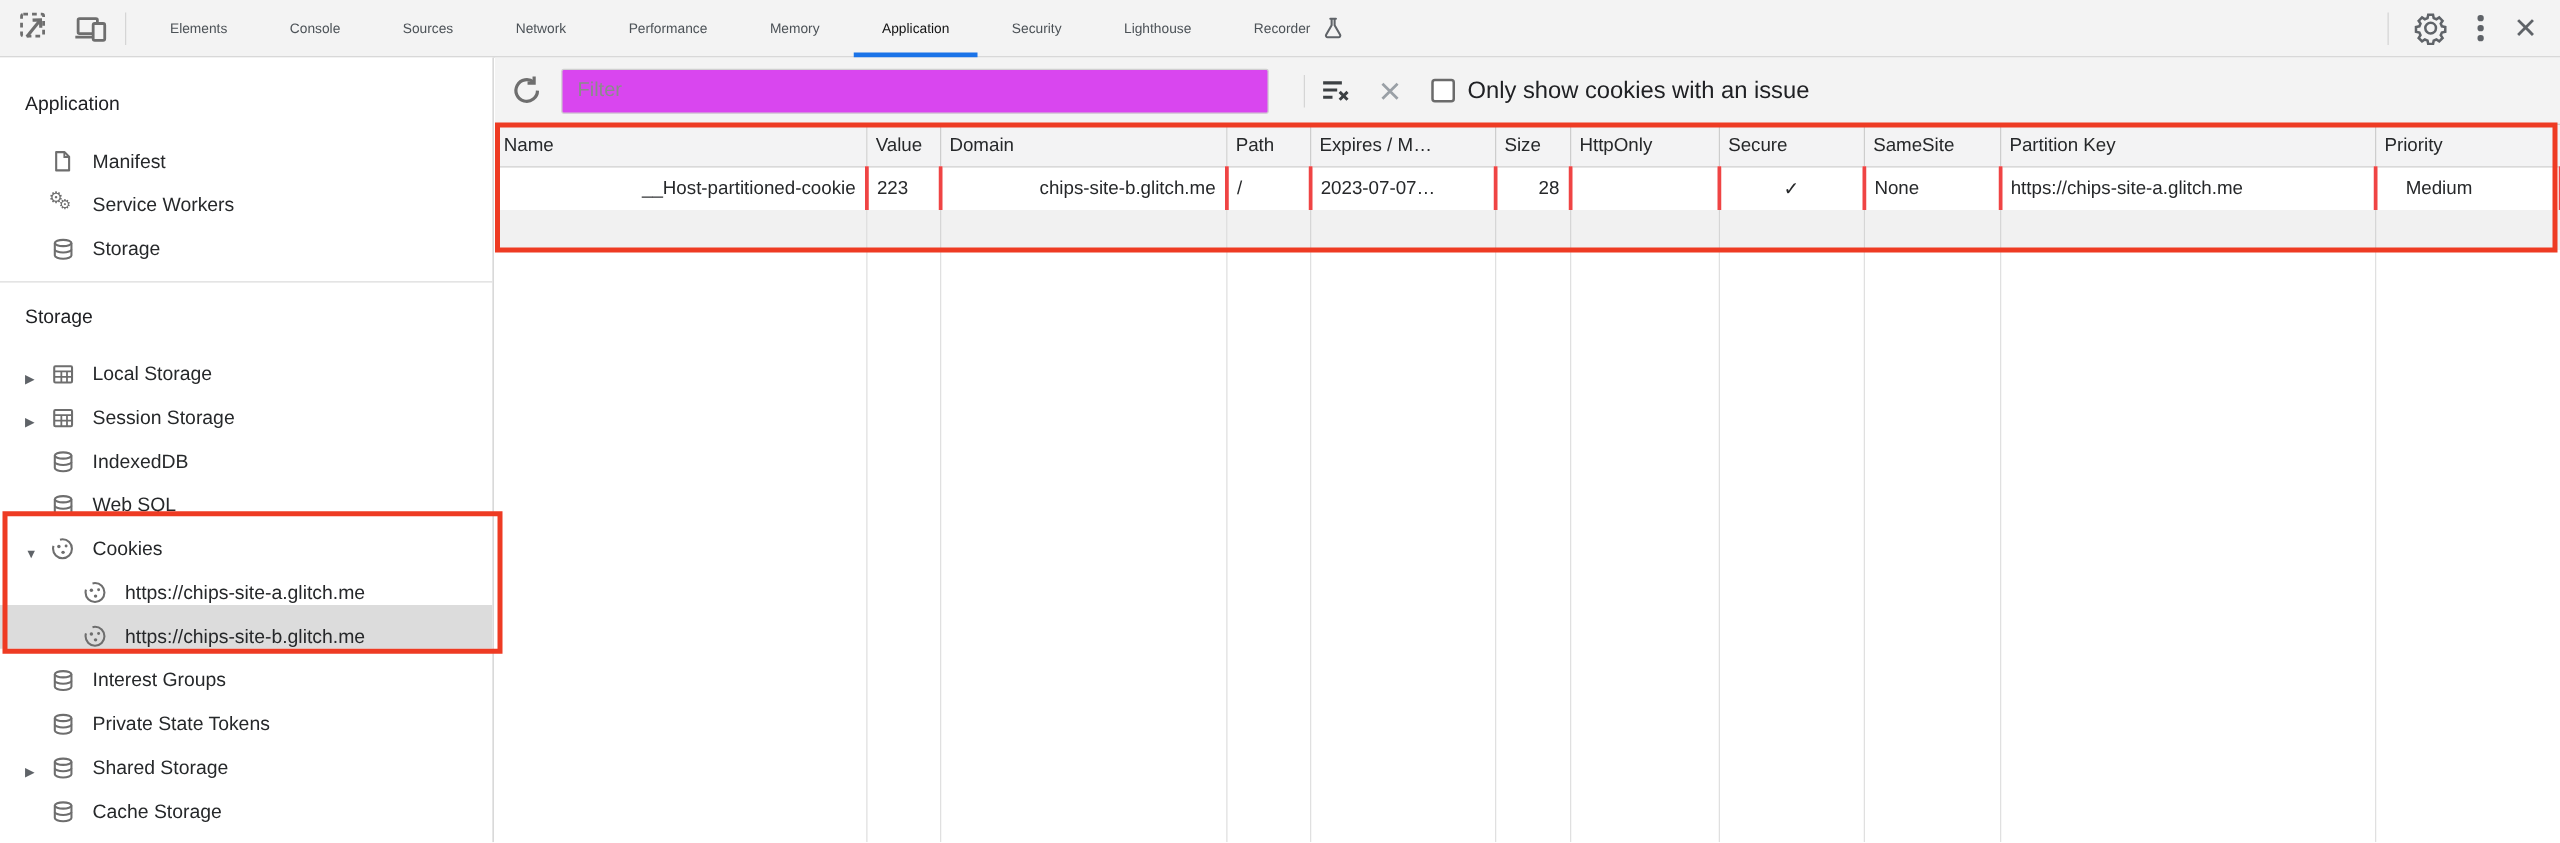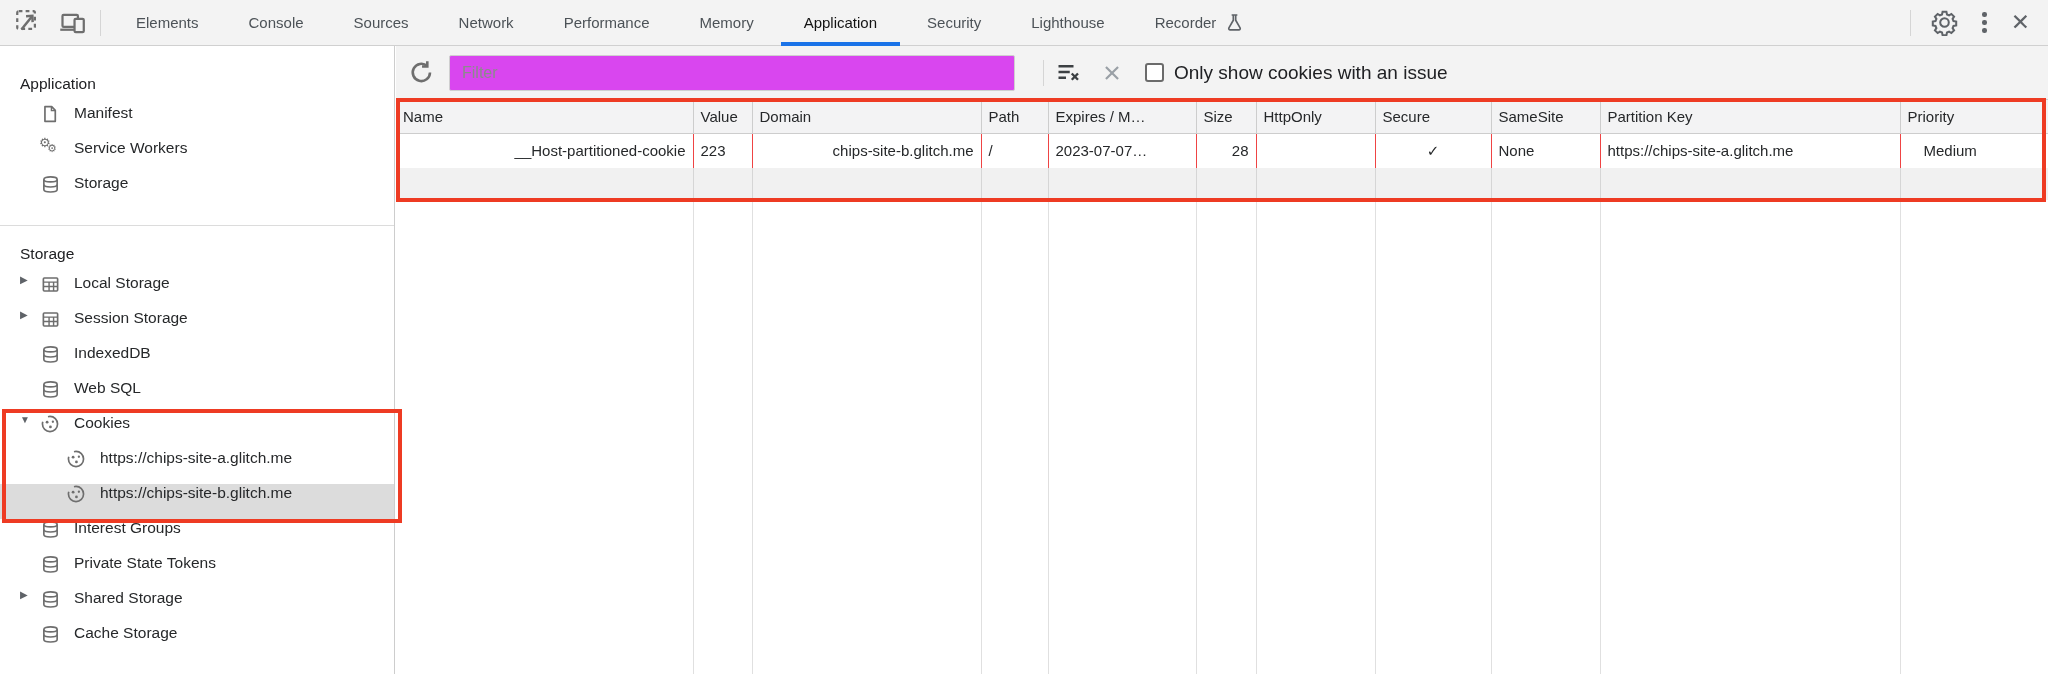--- a/index.html
+++ b/index.html
@@ -8,38 +8,38 @@
   .screen { position:relative; width:2048px; height:674px; background:#fff; overflow:hidden; }
 
   
   .tabbar { position:absolute; left:0; top:0; width:2048px; height:46px;
             background:#f3f3f3; border-bottom:1px solid #d0d0d0;
             display:flex; align-items:center; }
   .tool-icons { display:flex; align-items:center; gap:10px; padding:0 10px 0 12px; height:100%; }
   .tool-icons .icon-btn { display:flex; align-items:center; justify-content:center; width:34px; height:34px; }
   .vdivider { width:1px; height:26px; background:#d5d5d5; }
   .tabs { display:flex; align-items:stretch; height:100%; }
-  .tab { display:flex; align-items:center; padding:0 25px; font-size:15px; color:#4c5257;
+  .tab { display:flex; align-items:center; padding:0 25px; font-size:11px; color:#4c5257;
          position:relative; white-space:nowrap; }
   .tab.active { color:#131313; }
   .tab.active::after { content:""; position:absolute; left:2px; right:2px; bottom:-1px; height:4px; background:#1a73e8; }
   .tab .flask { margin-left:9px; display:flex; align-items:center; }
   .right-controls { margin-left:auto; display:flex; align-items:center; gap:20px; padding-right:18px; height:100%; }
   .kebab { display:flex; flex-direction:column; gap:3.5px; padding:4px; }
   .kebab .dot { width:4.5px; height:4.5px; border-radius:50%; background:#5f6368; }
   .close-x { font-size:23px; color:#5f6368; line-height:1; }
 
   
   .sidebar { position:absolute; left:0; top:46px; width:395px; bottom:0; background:#fff;
              border-right:1px solid #cdcdcd; font-size:15.5px; overflow:hidden; }
   .section-title { height:40px; line-height:40px; padding-left:20px; font-size:15.5px; color:#202124; }
   .sidebar .first-title { margin-top:18px; }
   .section-divider { height:1px; background:#dcdcdc; margin-top:16px; }
   .second-title { margin-top:8px; }
-  .side-item { height:35px; display:flex; align-items:flex-start; padding-left:20px; position:relative; }
+  .side-item { height:35px; display:flex; align-items:flex-end; padding-left:20px; position:relative; }
   .side-item.selected { background:#dcdcdc; }
   .side-item .tri { width:16px; font-size:10px; color:#5f6368; flex:none; }
   .side-item .s-icon { width:20px; height:20px; margin-left:4px; margin-right:14px; flex:none;
                        display:flex; align-items:center; justify-content:center; position:relative; }
   .side-item.child { padding-left:46px; }
   .side-item .lbl { white-space:nowrap; color:#26282a; }
   .gearwrap { position:relative; width:20px; height:20px; color:#6e6e6e; }
   .gearwrap .g1 { position:absolute; left:-1px; top:-4px; font-size:13px; }
   .gearwrap .g2 { position:absolute; left:7px; top:3px;  font-size:11px; }
 
@@ -56,21 +56,21 @@
   .issue-checkbox { margin-left:22px; width:19px; height:19px; border:2px solid #6b6b6b; border-radius:3px; background:#fff; flex:none; }
   .issue-label { margin-left:10px; font-size:19px; color:#202124; white-space:nowrap; }
 
   
   .grid-wrap { position:absolute; left:396px; top:100px; right:0; bottom:0; overflow:hidden; }
   table.grid { border-collapse:collapse; table-layout:fixed; width:1652px; height:574px; font-size:15px; }
   .grid th { height:33px; background:#f3f3f4; font-weight:normal; text-align:left; padding:0 7px;
              border-right:1px solid #cdcdcd; border-bottom:1px solid #cdcdcd; color:#26282a;
              white-space:nowrap; overflow:hidden; text-overflow:ellipsis; }
   .grid td { padding:0 7px; white-space:nowrap; overflow:hidden; text-overflow:ellipsis; color:#26282a; }
-  .grid tr.data-row td { height:35px; border-right:1px solid #ef4444; background:#fff; }
+  .grid tr.data-row td { height:35px; border-right:3px solid #ef4444; background:#fff; }
   .grid tr.stripe-row td { height:32px; border-right:1px solid #d6d6d6; background:#f1f1f1; }
   .grid tr.filler-row td { border-right:1px solid #e0e0e0; background:#fff; }
   .grid th:last-child, .grid td:last-child { border-right:none; }
 
   
   .red-box { position:absolute; border:4px solid #ee3b23; z-index:20; pointer-events:none; }
   .red-box.sidebar-box { left:2px; top:409px; width:400px; height:114px; }
   .red-box.table-box  { left:396px; top:98px; width:1650px; height:104px; }
 
   svg { display:block; }

